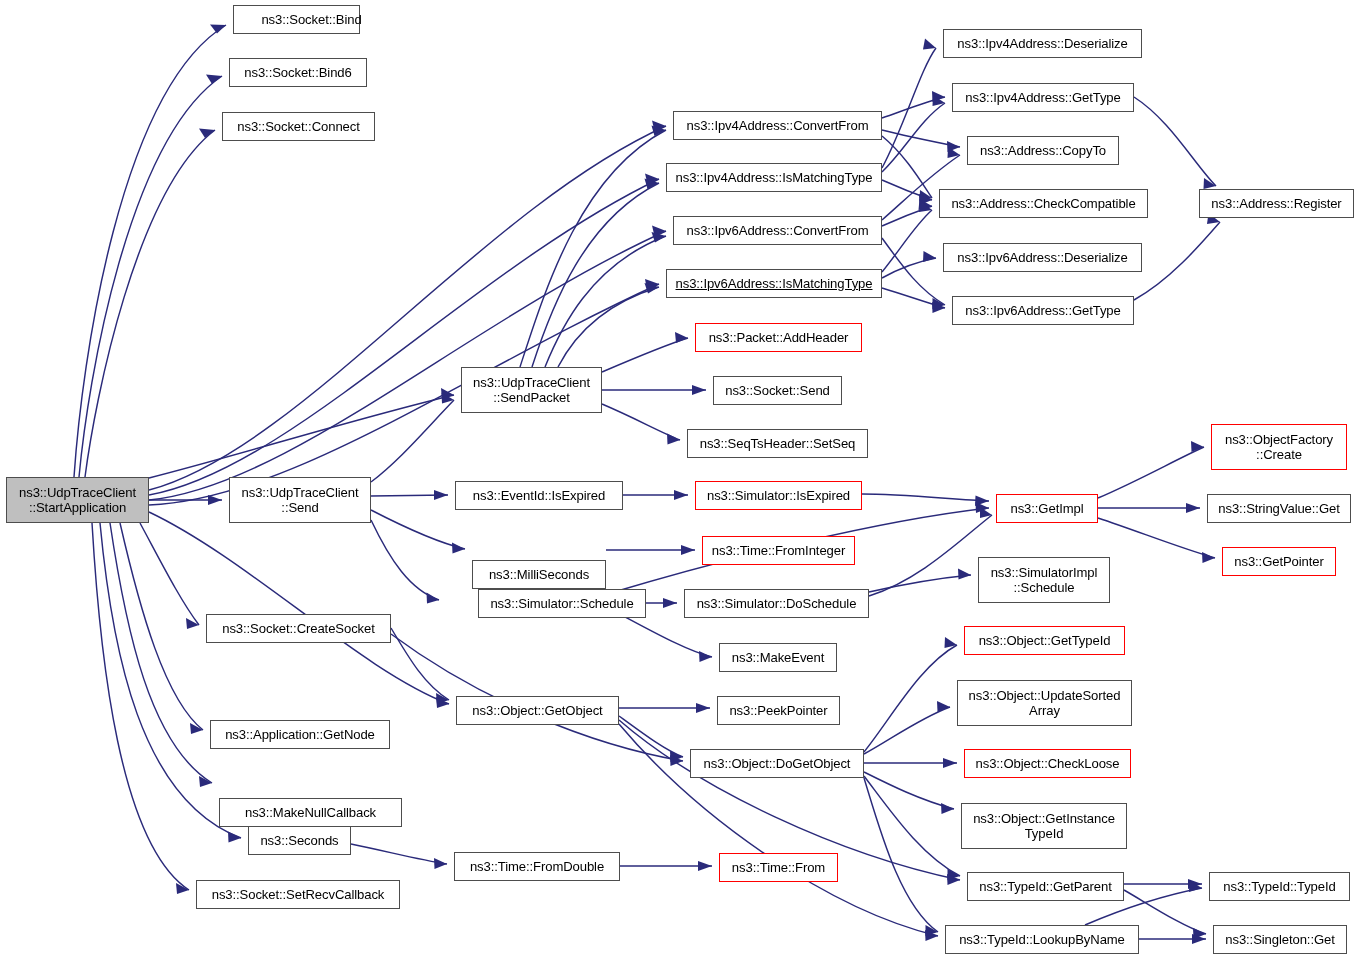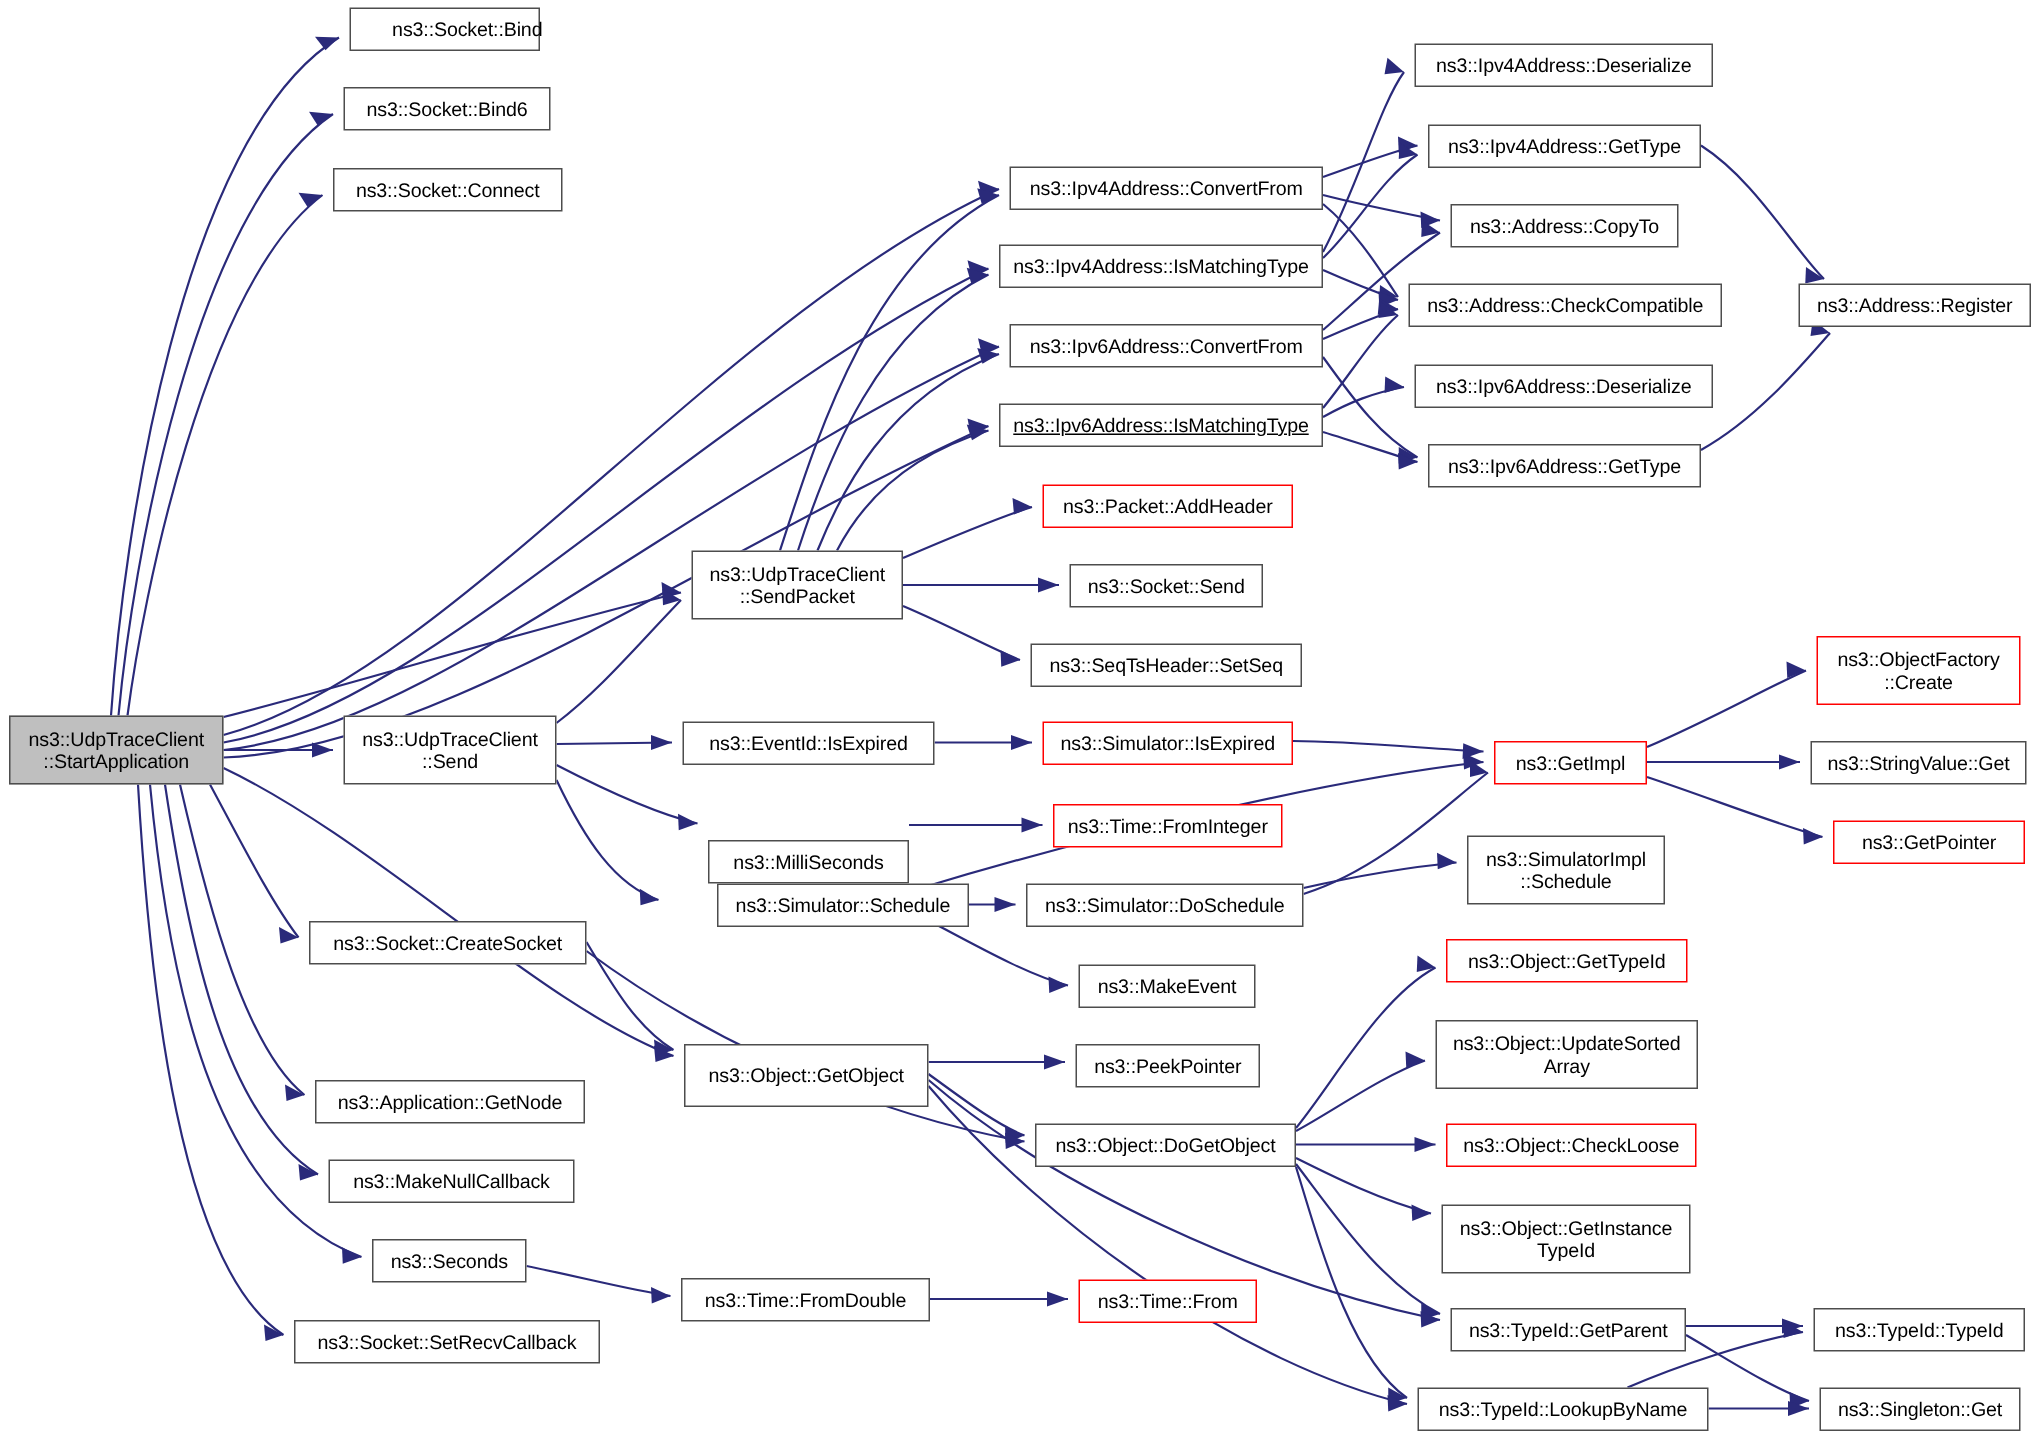--- a/index.html
+++ b/index.html
@@ -203,29 +203,29 @@
   <div id="nodes-layer">
       <div class="node-box root" style="left: 6px; top: 477px; width: 143px; height: 46px;">ns3::UdpTraceClient
 ::StartApplication</div>
       <div class="node-box" style="left: 233px; top: 5px; width: 127px; height: 29px; padding-left: 33px;">ns3::Socket::Bind</div>
       <div class="node-box" style="left: 229px; top: 58px; width: 138px; height: 29px;">ns3::Socket::Bind6</div>
       <div class="node-box" style="left: 222px; top: 112px; width: 153px; height: 29px;">ns3::Socket::Connect</div>
       <div class="node-box" style="left: 229px; top: 477px; width: 142px; height: 46px;">ns3::UdpTraceClient
 ::Send</div>
       <div class="node-box" style="left: 206px; top: 614px; width: 185px; height: 29px;">ns3::Socket::CreateSocket</div>
       <div class="node-box" style="left: 210px; top: 720px; width: 180px; height: 29px;">ns3::Application::GetNode</div>
-      <div class="node-box" style="left: 219px; top: 773px; width: 164px; height: 29px;">ns3::MakeNullCallback</div>
+      <div class="node-box" style="left: 219px; top: 798px; width: 183px; height: 29px;">ns3::MakeNullCallback</div>
       <div class="node-box" style="left: 248px; top: 826px; width: 103px; height: 29px;">ns3::Seconds</div>
       <div class="node-box" style="left: 196px; top: 880px; width: 204px; height: 29px;">ns3::Socket::SetRecvCallback</div>
       <div class="node-box" style="left: 461px; top: 367px; width: 141px; height: 46px;">ns3::UdpTraceClient
 ::SendPacket</div>
       <div class="node-box" style="left: 455px; top: 481px; width: 168px; height: 29px;">ns3::EventId::IsExpired</div>
       <div class="node-box" style="left: 472px; top: 560px; width: 134px; height: 29px;">ns3::MilliSeconds</div>
       <div class="node-box" style="left: 446px; top: 589px; width: 168px; height: 29px; margin-left: 32px;">ns3::Simulator::Schedule</div>
-      <div class="node-box" style="left: 456px; top: 696px; width: 163px; height: 42px;">ns3::Object::GetObject</div>
+      <div class="node-box" style="left: 456px; top: 696px; width: 163px; height: 29px;">ns3::Object::GetObject</div>
       <div class="node-box" style="left: 454px; top: 852px; width: 166px; height: 29px;">ns3::Time::FromDouble</div>
       <div class="node-box" style="left: 673px; top: 111px; width: 209px; height: 29px;">ns3::Ipv4Address::ConvertFrom</div>
       <div class="node-box" style="left: 666px; top: 163px; width: 216px; height: 29px;">ns3::Ipv4Address::IsMatchingType</div>
       <div class="node-box" style="left: 673px; top: 216px; width: 209px; height: 29px;">ns3::Ipv6Address::ConvertFrom</div>
       <div class="node-box" style="left: 666px; top: 269px; width: 216px; height: 29px; text-decoration: underline;">ns3::Ipv6Address::IsMatchingType</div>
       <div class="node-box red" style="left: 695px; top: 323px; width: 167px; height: 29px;">ns3::Packet::AddHeader</div>
       <div class="node-box" style="left: 713px; top: 376px; width: 129px; height: 29px;">ns3::Socket::Send</div>
       <div class="node-box" style="left: 687px; top: 429px; width: 181px; height: 29px;">ns3::SeqTsHeader::SetSeq</div>
       <div class="node-box red" style="left: 695px; top: 481px; width: 167px; height: 29px;">ns3::Simulator::IsExpired</div>
       <div class="node-box red" style="left: 702px; top: 536px; width: 153px; height: 29px;">ns3::Time::FromInteger</div>
@@ -238,21 +238,21 @@
       <div class="node-box" style="left: 952px; top: 83px; width: 182px; height: 29px;">ns3::Ipv4Address::GetType</div>
       <div class="node-box" style="left: 967px; top: 136px; width: 152px; height: 29px;">ns3::Address::CopyTo</div>
       <div class="node-box" style="left: 939px; top: 189px; width: 209px; height: 29px;">ns3::Address::CheckCompatible</div>
       <div class="node-box" style="left: 943px; top: 243px; width: 199px; height: 29px;">ns3::Ipv6Address::Deserialize</div>
       <div class="node-box" style="left: 952px; top: 296px; width: 182px; height: 29px;">ns3::Ipv6Address::GetType</div>
       <div class="node-box" style="left: 1199px; top: 189px; width: 155px; height: 29px;">ns3::Address::Register</div>
       <div class="node-box red" style="left: 996px; top: 494px; width: 102px; height: 29px;">ns3::GetImpl</div>
       <div class="node-box red" style="left: 1211px; top: 424px; width: 136px; height: 46px;">ns3::ObjectFactory
 ::Create</div>
       <div class="node-box" style="left: 1207px; top: 494px; width: 144px; height: 29px;">ns3::StringValue::Get</div>
-      <div class="node-box red" style="left: 1222px; top: 547px; width: 128px; height: 29px;">ns3::GetPointer</div>
+      <div class="node-box red" style="left: 1222px; top: 547px; width: 114px; height: 29px;">ns3::GetPointer</div>
       <div class="node-box" style="left: 978px; top: 557px; width: 132px; height: 46px;">ns3::SimulatorImpl
 ::Schedule</div>
       <div class="node-box red" style="left: 964px; top: 626px; width: 161px; height: 29px;">ns3::Object::GetTypeId</div>
       <div class="node-box" style="left: 957px; top: 680px; width: 175px; height: 46px;">ns3::Object::UpdateSorted
 Array</div>
       <div class="node-box red" style="left: 964px; top: 749px; width: 167px; height: 29px;">ns3::Object::CheckLoose</div>
       <div class="node-box" style="left: 961px; top: 803px; width: 166px; height: 46px;">ns3::Object::GetInstance
 TypeId</div>
       <div class="node-box" style="left: 967px; top: 872px; width: 157px; height: 29px;">ns3::TypeId::GetParent</div>
       <div class="node-box" style="left: 945px; top: 925px; width: 194px; height: 29px;">ns3::TypeId::LookupByName</div>

